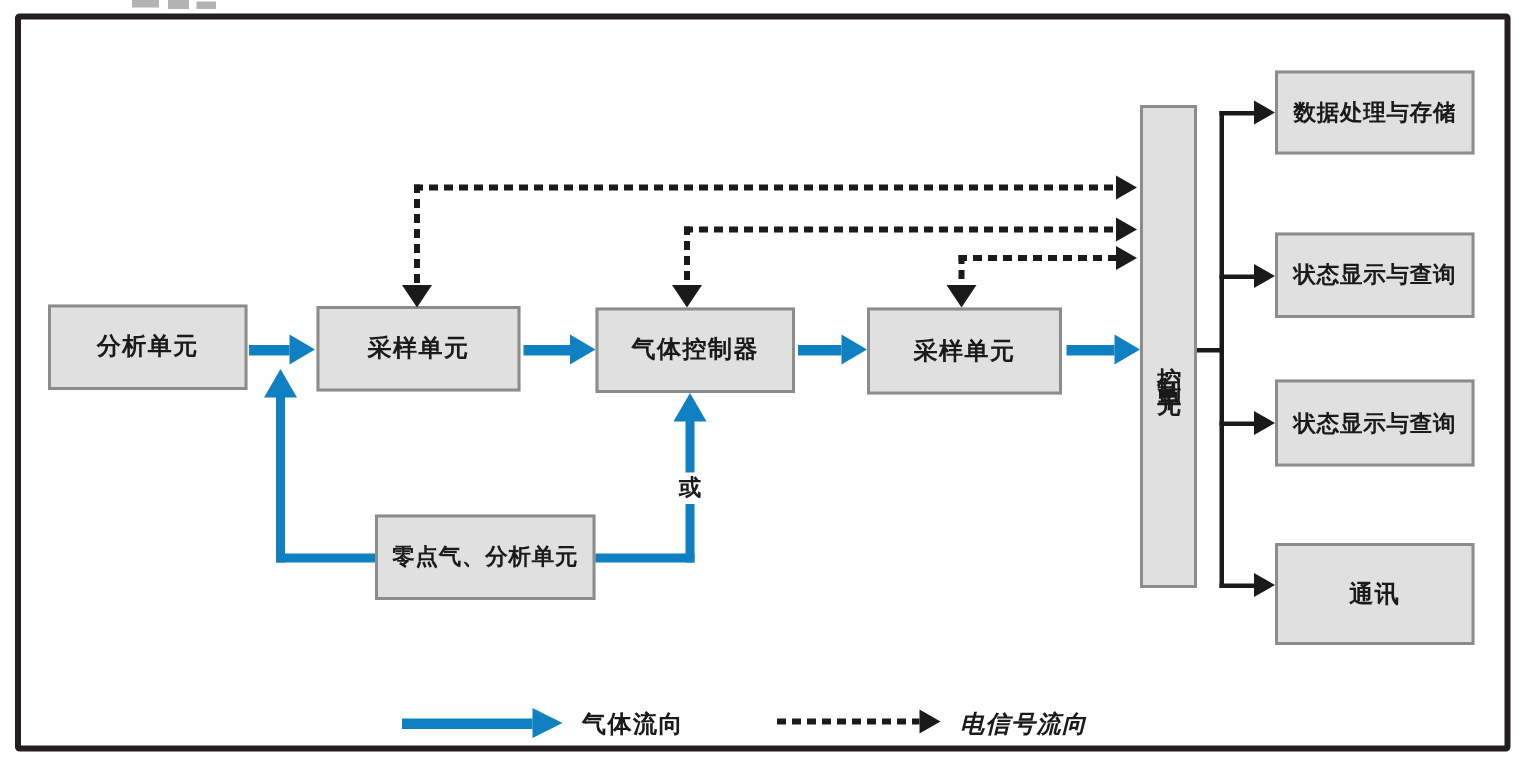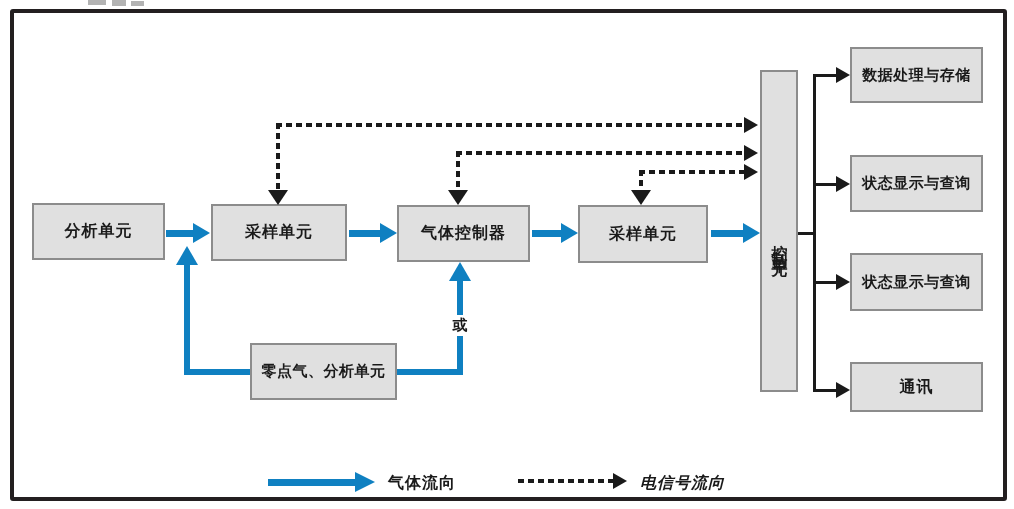--- a/index.html
+++ b/index.html
@@ -110,21 +110,21 @@
 
   <div class="gbox small-gap" style="left:850px; top:47px; width:133px; height:56px; font-size:15px;">
     <span>数据处理与存储</span>
   </div>
   <div class="gbox small-gap" style="left:850px; top:155px; width:133px; height:57px; font-size:15px;">
     <span>状态显示与查询</span>
   </div>
   <div class="gbox small-gap" style="left:850px; top:253px; width:133px; height:58px; font-size:15px;">
     <span>状态显示与查询</span>
   </div>
-  <div class="gbox" style="left:850px; top:362px; width:133px; height:50px;">
+  <div class="gbox" style="left:850px; top:362px; width:133px; height:68px;">
     <span>通讯</span>
   </div>
 
   <div class="b-shaft-h" style="left:166px; top:230px; width:27px;"></div>
   <div class="b-head-r" style="left:193px; top:223px;"></div>
 
   <div class="b-shaft-h" style="left:349px; top:230px; width:31px;"></div>
   <div class="b-head-r" style="left:380px; top:223px;"></div>
 
   <div class="b-shaft-h" style="left:532px; top:230px; width:29px;"></div>

